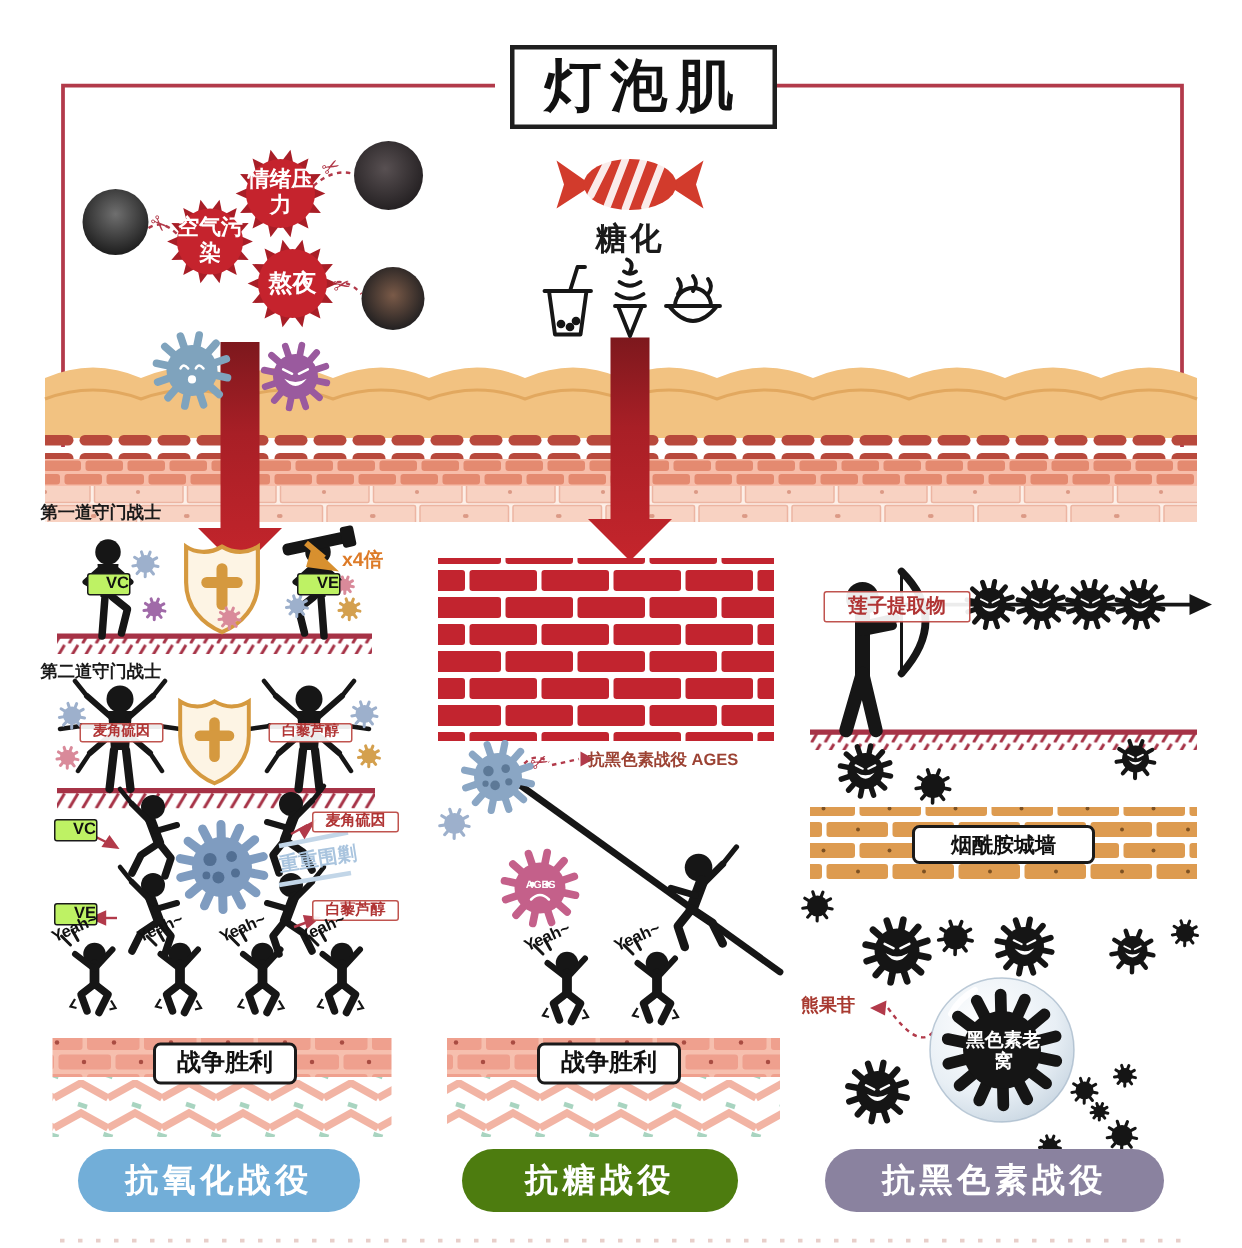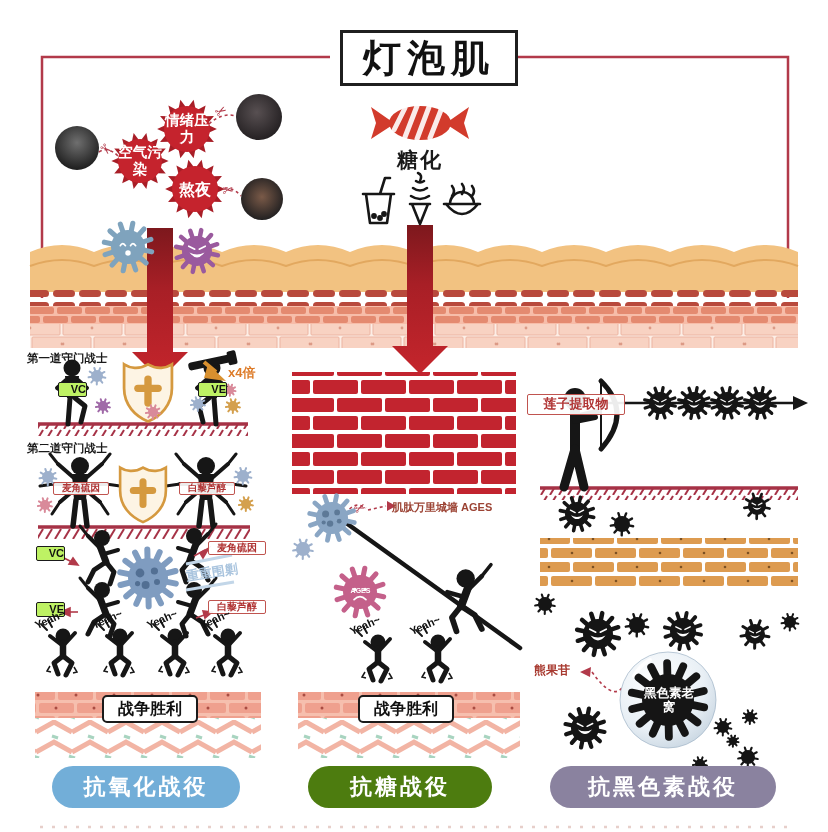--- a/index.html
+++ b/index.html
@@ -853,21 +853,21 @@
 <span class="scissors" style="left:100px;top:141px;transform:rotate(45deg);">✂</span>
 <span class="scissors" style="left:215px;top:103px;transform:rotate(-30deg);">✂</span>
 <span class="scissors" style="left:222px;top:182px;transform:rotate(-10deg);">✂</span>
 <span class="scissors" style="left:354px;top:500px;transform:rotate(-25deg);">✂</span>
 
 <div class="ov ctext" style="left:116px;top:144px;width:48px;font-size:14.5px;">空气污染</div>
 <div class="ov ctext" style="left:163px;top:112px;width:48px;font-size:14.5px;">情绪压力</div>
 <div class="ov ctext" style="left:165px;top:181px;width:60px;font-size:16px;">熬夜</div>
 <div class="ov blabel" style="left:394px;top:148px;width:52px;font-size:21px;text-align:center;letter-spacing:2px;">糖化</div>
 
-<div class="ov blabel" style="left:27px;top:352px;font-size:11.5px;text-align:center;">第一道守门战士</div>
+<div class="ov blabel" style="left:27px;top:336px;font-size:11.5px;text-align:center;">第一道守门战士</div>
 <div class="ov sbox" style="left:58px;top:382px;width:27px;font-size:11px;">VC</div>
 <div class="ov sbox" style="left:198px;top:382px;width:27px;font-size:11px;">VE</div>
 <div class="ov" style="left:228px;top:366px;font-size:13px;font-weight:bold;color:#dd7b28;">x4倍</div>
 
 <div class="ov blabel" style="left:27px;top:442px;font-size:11.5px;">第二道守门战士</div>
 <div class="ov rlabel" style="left:53px;top:482px;width:54px;font-size:9.5px;">麦角硫因</div>
 <div class="ov rlabel" style="left:179px;top:482px;width:54px;font-size:9.5px;">白藜芦醇</div>
 
 <div class="ov sbox" style="left:36px;top:546px;width:27px;font-size:11px;">VC</div>
 <div class="ov rlabel" style="left:208px;top:541px;width:56px;font-size:10px;">麦角硫因</div>
@@ -878,24 +878,25 @@
 <div class="ov yeah" style="left:34px;top:613px;">Yeah~</div>
 <div class="ov yeah" style="left:91px;top:613px;">Yeah~</div>
 <div class="ov yeah" style="left:146px;top:613px;">Yeah~</div>
 <div class="ov yeah" style="left:199px;top:613px;">Yeah~</div>
 <div class="ov yeah" style="left:349px;top:619px;">Yeah~</div>
 <div class="ov yeah" style="left:409px;top:619px;">Yeah~</div>
 
 <div class="ov wbox" style="left:102px;top:695px;width:92px;font-size:16px;padding:3px 0;">战争胜利</div>
 <div class="ov wbox" style="left:358px;top:695px;width:92px;font-size:16px;padding:3px 0;">战争胜利</div>
 
-<div class="ov" style="left:392px;top:501px;font-size:11px;font-weight:bold;color:#9c4334;">肌肽万里城墙 AGES</div>
+<div class="ov" style="left:392px;top:501px;font-size:11px;font-weight:bold;color:#9c4334;">抗黑色素战役 AGES</div>
 <div class="ov ctext" style="left:347px;top:587px;width:27px;font-size:7px;">AGES</div>
 
-<div class="ov rlabel" style="left:527px;top:394px;width:96px;font-size:13px;padding:2px 0;">莲子提取物</div>
+<div class="ov rlabel" style="left:549px;top:394px;width:96px;font-size:13px;padding:2px 0;">莲子提取物</div>
+<div class="ov wbox" style="left:608px;top:550px;width:118px;font-size:14px;padding:3px 0;">烟酰胺城墙</div>
 <div class="ov rtext" style="left:534px;top:664px;font-size:12px;">熊果苷</div>
 <div class="ov ctext" style="left:642px;top:686px;width:54px;font-size:12.5px;text-align:center;">黑色素老窝</div>
 
 <div class="ov pill" style="left:52px;top:766px;width:188px;height:42px;font-size:22px;background:#72aed8;">抗氧化战役</div>
 <div class="ov pill" style="left:308px;top:766px;width:184px;height:42px;font-size:22px;background:#4d7c0f;">抗糖战役</div>
 <div class="ov pill" style="left:550px;top:766px;width:226px;height:42px;font-size:22px;background:#8a829f;">抗黑色素战役</div>
 
 </div>
 
 </body></html>

